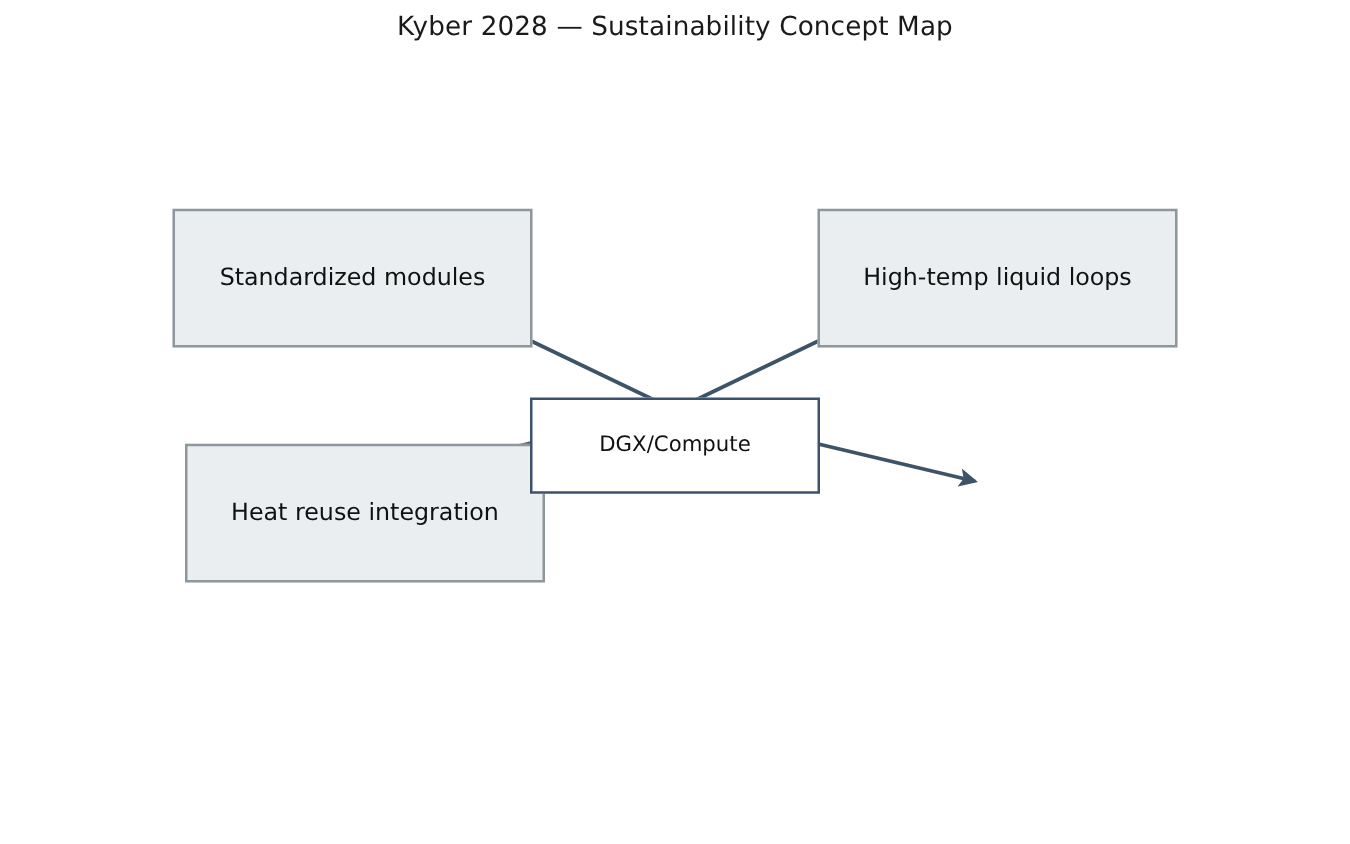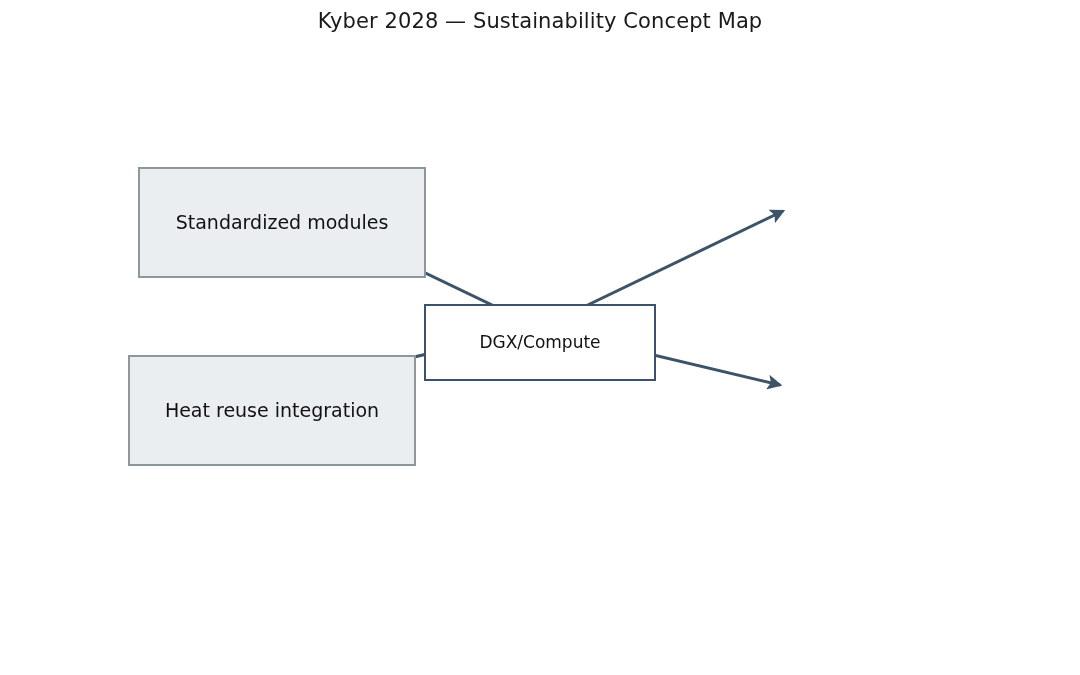--- a/index.html
+++ b/index.html
@@ -64,23 +64,23 @@
   }
   .node-center .node-label {
     font-size: 17px;
     color: #111111;
     white-space: nowrap;
     line-height: 1;
   }
   
   #node-top-left     { left: 138px; top: 147px; width: 288px; height: 111px; }
   #node-top-right    { left: 654px; top: 147px; width: 288px; height: 111px; }
-  #node-bottom-left  { left: 128px; top: 335px; width: 288px; height: 111px; }
+  #node-bottom-left  { left: 148px; top: 335px; width: 288px; height: 111px; }
   #node-bottom-right { left: 654px; top: 335px; width: 288px; height: 111px; }
-  #node-center       { left: 424px; top: 284px; width: 232px; height: 77px; z-index: 3; text-align: center; }
+  #node-center       { left: 424px; top: 298px; width: 232px; height: 77px; z-index: 3; text-align: center; }
   #node-top-left .node-label,
   #node-bottom-left .node-label,
   #node-top-right .node-label,
   #node-bottom-right .node-label { transform: translateY(0px); }
 </style>
 </head>
 <body>
 
 <div id="canvas">
 
@@ -99,20 +99,23 @@
 
     <line x1="540" y1="328" x2="297" y2="384" stroke="#3d5368" stroke-width="3" marker-end="url(#arrowhead)"></line>
 
     <line x1="540" y1="328" x2="780" y2="385" stroke="#3d5368" stroke-width="3" marker-end="url(#arrowhead)"></line>
   </svg>
 
   <div class="node node-outer" id="node-top-left">
     <span class="node-label">Standardized modules</span>
   </div>
 
+  <div class="node node-outer" id="node-top-right">
+    <span class="node-label">High-temp liquid loops</span>
+  </div>
 
   <div class="node node-outer" id="node-bottom-left">
     <span class="node-label">Heat reuse integration</span>
   </div>
 
 
   <div class="node node-center" id="node-center">
     <span class="node-label">DGX/Compute</span>
   </div>
 

